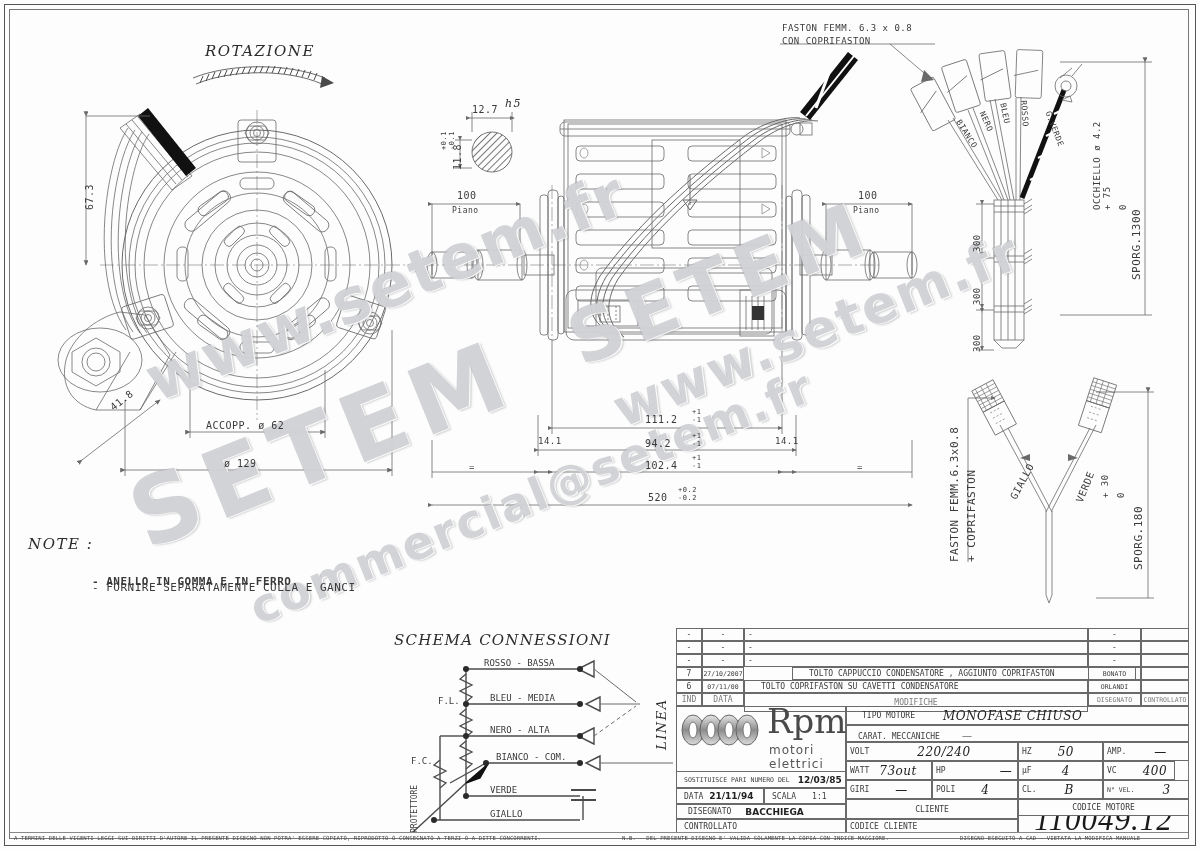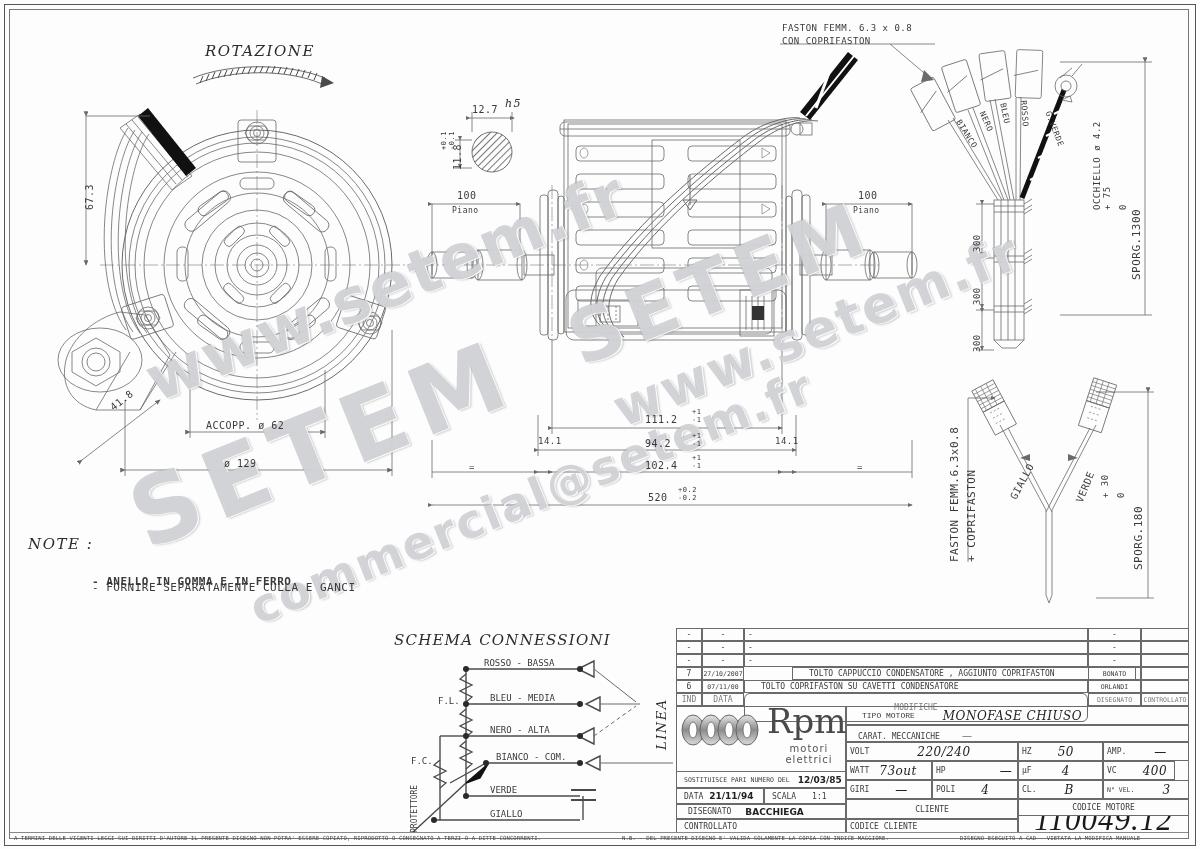--- a/index.html
+++ b/index.html
@@ -45,21 +45,21 @@
   .tb-c{justify-content:center;}
   .tb-val{font-family:"DejaVu Serif",serif;font-style:italic;font-size:12px;color:#222;letter-spacing:.5px;}
   .tb-val-s{font-family:"DejaVu Serif",serif;font-style:italic;font-size:10px;color:#222;}
   .tb-bold{font-family:"DejaVu Sans",sans-serif;font-weight:bold;font-size:9px;color:#222;letter-spacing:0;}
   .tb-code{font-family:"DejaVu Serif",serif;font-style:italic;font-size:31px;color:#1a1a1a;letter-spacing:1px;}
   .tb-tiny{font-size:6.5px;letter-spacing:0;}
 
   
   .rpm-wrap{position:absolute;left:681px;top:703px;width:168px;height:62px;}
   .rpm-word{position:absolute;left:86px;top:-2px;font-family:"DejaVu Serif",serif;font-size:34px;color:#4a4a4a;font-style:normal;}
-  .rpm-sub{position:absolute;left:88px;top:40px;font-family:"DejaVu Sans",sans-serif;font-size:10px;color:#555;letter-spacing:1px;text-align:center;}
+  .rpm-sub{position:absolute;left:88px;top:40px;font-family:"DejaVu Sans",sans-serif;font-size:12px;color:#555;letter-spacing:1px;}
 
   
   #schema{position:absolute;left:388px;top:628px;width:285px;height:205px;}
   .sch-title{position:absolute;left:6px;top:3px;font-family:"DejaVu Serif",serif;font-style:italic;font-size:15px;letter-spacing:1.2px;color:#2b2b2b;}
   .sch-lbl{position:absolute;font-family:"DejaVu Sans Mono",monospace;font-size:9px;color:#3a3a3a;white-space:nowrap;}
 
   
   .legal{position:absolute;font-family:"DejaVu Sans Mono",monospace;font-size:5.6px;color:#4a4a4a;white-space:nowrap;letter-spacing:.1px;}
 </style>
 </head>
@@ -645,21 +645,21 @@
     <div class="tb-cell tb-c" style="left:465px;top:39px;width:48px;height:13px;"></div>
 
     <div class="tb-cell tb-c" style="left:0;top:52px;width:26px;height:13px;">6</div>
     <div class="tb-cell tb-c tb-tiny" style="left:26px;top:52px;width:42px;height:13px;">07/11/00</div>
     <div class="tb-cell" style="left:68px;top:52px;width:344px;height:13px;padding-left:16px;">TOLTO COPRIFASTON SU CAVETTI CONDENSATORE</div>
     <div class="tb-cell tb-c tb-tiny" style="left:412px;top:52px;width:53px;height:13px;">ORLANDI</div>
     <div class="tb-cell tb-c" style="left:465px;top:52px;width:48px;height:13px;"></div>
 
     <div class="tb-cell tb-c" style="left:0;top:65px;width:26px;height:13px;color:#7a7a7a;">IND</div>
     <div class="tb-cell tb-c" style="left:26px;top:65px;width:42px;height:13px;color:#7a7a7a;">DATA</div>
-    <div class="tb-cell tb-c" style="left:68px;top:65px;width:344px;height:29px;color:#7a7a7a;border-radius:6px;">MODIFICHE</div>
+    <div class="tb-cell tb-c" style="left:68px;top:65px;width:344px;height:19px;color:#7a7a7a;">MODIFICHE</div>
     <div class="tb-cell tb-c tb-tiny" style="left:412px;top:65px;width:53px;height:13px;color:#7a7a7a;">DISEGNATO</div>
     <div class="tb-cell tb-c tb-tiny" style="left:465px;top:65px;width:48px;height:13px;color:#7a7a7a;">CONTROLLATO</div>
 
     <div class="tb-cell" style="left:0;top:78px;width:170px;height:65px;border-bottom:none;"></div>
     <div class="rpm-wrap" style="left:5px;top:75px;">
       <svg width="84" height="34" style="position:absolute;left:0;top:10px;">
         <defs>
           <linearGradient id="cg" x1="0" y1="0" x2="0" y2="1">
             <stop offset="0" stop-color="#e6e6e6"></stop>
               <stop offset="0.5" stop-color="#8c8c8c"></stop>
@@ -675,21 +675,21 @@
           <ellipse cx="30" cy="17" rx="4" ry="8" fill="#fff" stroke="#777"></ellipse>
           <ellipse cx="48" cy="17" rx="4" ry="8" fill="#fff" stroke="#777"></ellipse>
           <ellipse cx="66" cy="17" rx="4" ry="8" fill="#fff" stroke="#777"></ellipse>
         </g>
       </svg>
       <div class="rpm-word">Rpm</div>
       <div class="rpm-sub">motori elettrici</div>
     </div>
 
     <div class="tb-cell" style="left:170px;top:78px;width:343px;height:19px;">
-      <span style="padding-left:12px;font-family:Liberation Mono, monospace;">TIPO MOTORE</span>
+      <span style="padding-left:12px;">TIPO MOTORE</span>
       <span class="tb-val" style="padding-left:28px;">MONOFASE CHIUSO</span>
     </div>
     <div class="tb-cell" style="left:170px;top:97px;width:343px;height:17px;align-items:flex-end;">
       <span style="padding-left:8px;">CARAT. MECCANICHE</span>
       <span class="tb-val-s" style="padding-left:22px;">—</span>
     </div>
 
     <div class="tb-cell" style="left:170px;top:114px;width:172px;height:19px;">
       <span>VOLT</span>
       <span class="tb-val" style="padding-left:48px;">220/240</span>

